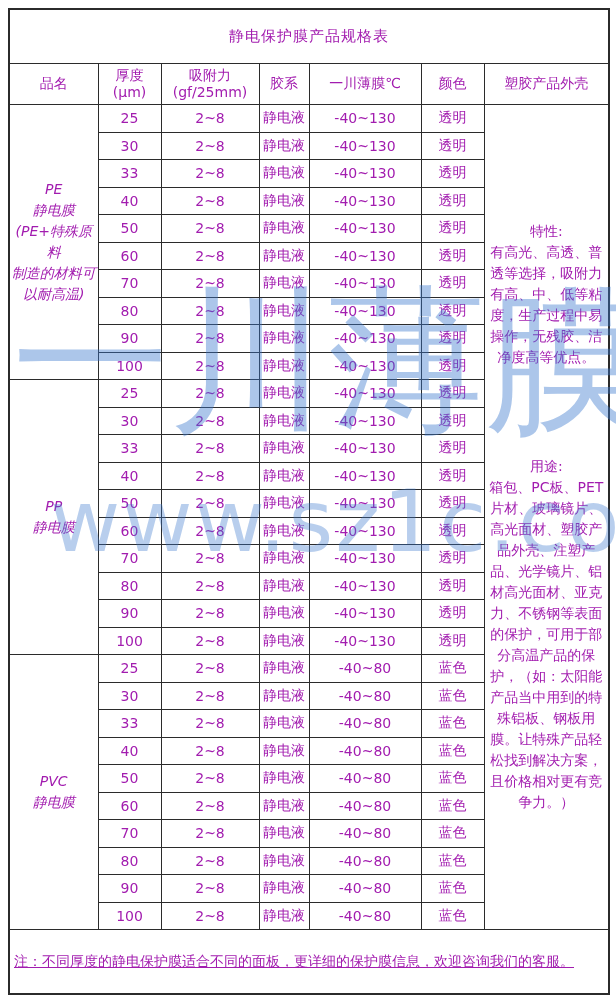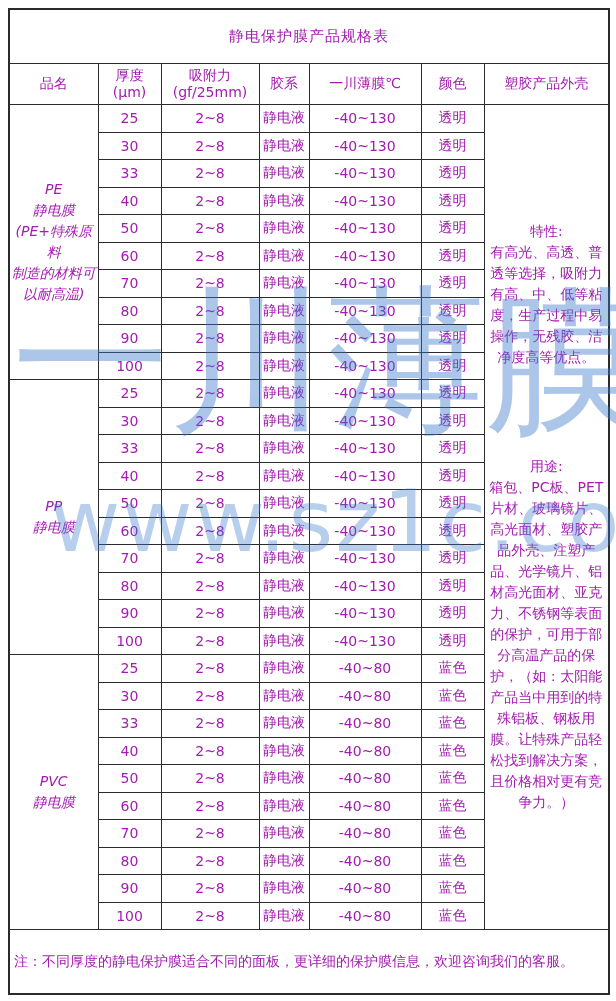--- a/index.html
+++ b/index.html
@@ -27,21 +27,21 @@
   tr.header-row th{height:40px;line-height:1.25;white-space:pre-line;font-size:14px;}
   tbody tr{height:27.5px;}
   td.name-cell{white-space:pre-line;line-height:21px;font-size:14px;font-style:italic;}
   td.features-cell{
     vertical-align:top;text-align:left;
     padding:5px 3px 4px 5px;
     font-size:13.5px;line-height:21px;
   }
   td.features-cell .uses{margin-top:88px;}
   tr.note-row td{
-    height:63px;text-align:left;padding:0 4px;font-size:14px;
+    height:63px;text-align:left;padding:0 4px;font-size:14px;text-decoration:underline;
   }
   .wm{
     position:absolute;z-index:5;pointer-events:none;white-space:nowrap;
     color:rgba(58,118,205,0.42);
   }
   .wm-brand{left:12px;top:282px;font-size:158px;line-height:1;}
   .wm-url{left:50px;top:478px;font-size:86px;line-height:1;letter-spacing:2px;color:rgba(58,118,205,0.36);}
 </style>
 </head>
 <body>

